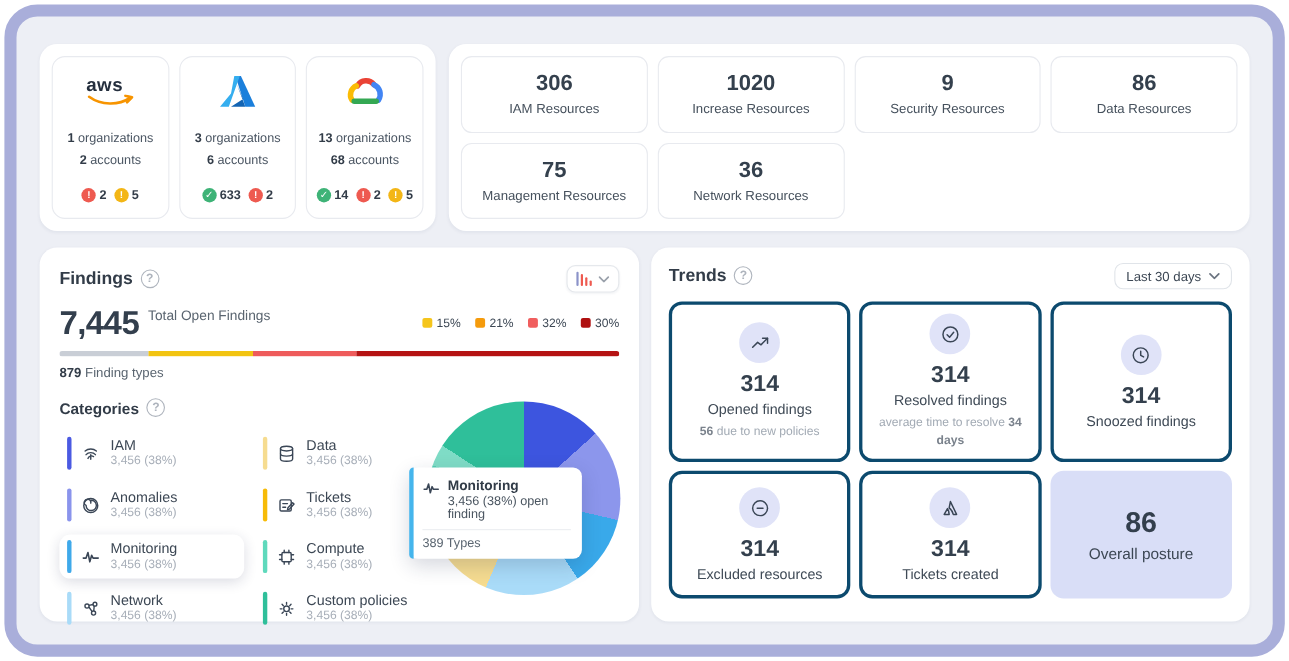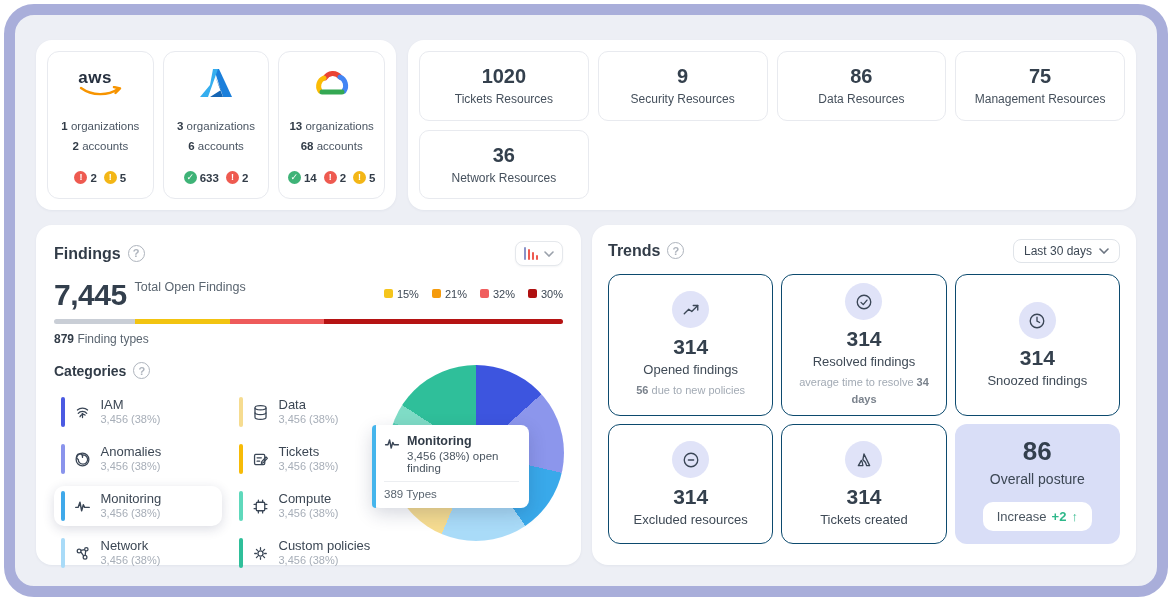--- a/index.html
+++ b/index.html
@@ -74,21 +74,21 @@
   .tip-detail { font-size:11.5px; color:#4A5560; margin-top:2px; }
   .tip-div { border-top:1px solid #ECEEF1; margin:7px 0 6px; }
   .tip-types { font-size:11.5px; color:#5A6570; }
 
   
   .trends { left:592px; top:225px; width:544px; height:340px; padding:14px 16px; }
   .range-select { display:flex; align-items:center; gap:7px; border:1px solid #E0E4E9; border-radius:8px;
     background:#fff; padding:4px 10px; font-size:12px; color:#3C4754; cursor:pointer; }
   .trend-grid { margin-top:11px; display:grid; grid-template-columns:repeat(3,1fr); grid-auto-rows:1fr;
     gap:8px; height:270px; }
-  .trend-card { border:1px solid #0c4a6e; border-radius:12px; background:#fff; display:flex; flex-direction:column;
+  .trend-card { border:3px solid #0c4a6e; border-radius:12px; background:#fff; display:flex; flex-direction:column;
     align-items:center; justify-content:center; gap:5px; padding:8px; text-align:center; }
   .trend-icon-circle { width:37px; height:37px; border-radius:50%; background:#E0E3F8; color:#3A4656;
     display:flex; align-items:center; justify-content:center; margin-bottom:3px; }
   .trend-value { font-size:21px; font-weight:bold; color:#34404D; line-height:1; }
   .trend-label { font-size:13px; color:#3F4A56; }
   .trend-sub { font-size:11px; color:#A2AAB4; line-height:1.5; }
   .trend-sub b { color:#7A828C; }
   .trend-card.posture { background:#D9DEF7; border:none; gap:7px; }
   .posture-value { font-size:26px; font-weight:bold; color:#333F4D; line-height:1; }
   .posture-label { font-size:14px; color:#3C4754; }
@@ -181,22 +181,26 @@
         <span class="badge">
             <span class="dot" style="background: rgb(243, 182, 22);">!</span>
             <span>5</span>
           </span>
       </div>
     </div>
   </div>
 
   <div class="panel resources">
     <div class="res-card">
+      <div class="res-value">306</div>
+      <div class="res-label">IAM Resources</div>
+    </div>
+    <div class="res-card">
       <div class="res-value">1020</div>
-      <div class="res-label">Tickets Resources</div>
+      <div class="res-label">Increase Resources</div>
     </div>
     <div class="res-card">
       <div class="res-value">9</div>
       <div class="res-label">Security Resources</div>
     </div>
     <div class="res-card">
       <div class="res-value">86</div>
       <div class="res-label">Data Resources</div>
     </div>
     <div class="res-card">
@@ -495,21 +499,16 @@
               </g>
             </svg>
         </span>
         <div class="trend-value">314</div>
         <div class="trend-label">Tickets created</div>
       </div>
 
       <div class="trend-card posture">
         <div class="posture-value">86</div>
         <div class="posture-label">Overall posture</div>
-        <div class="posture-pill">
-          <span>Increase</span>
-          <span class="delta">+2</span>
-          <span class="arrow">↑</span>
-        </div>
       </div>
     </div>
   </div>
 </div>
 
 </body></html>

